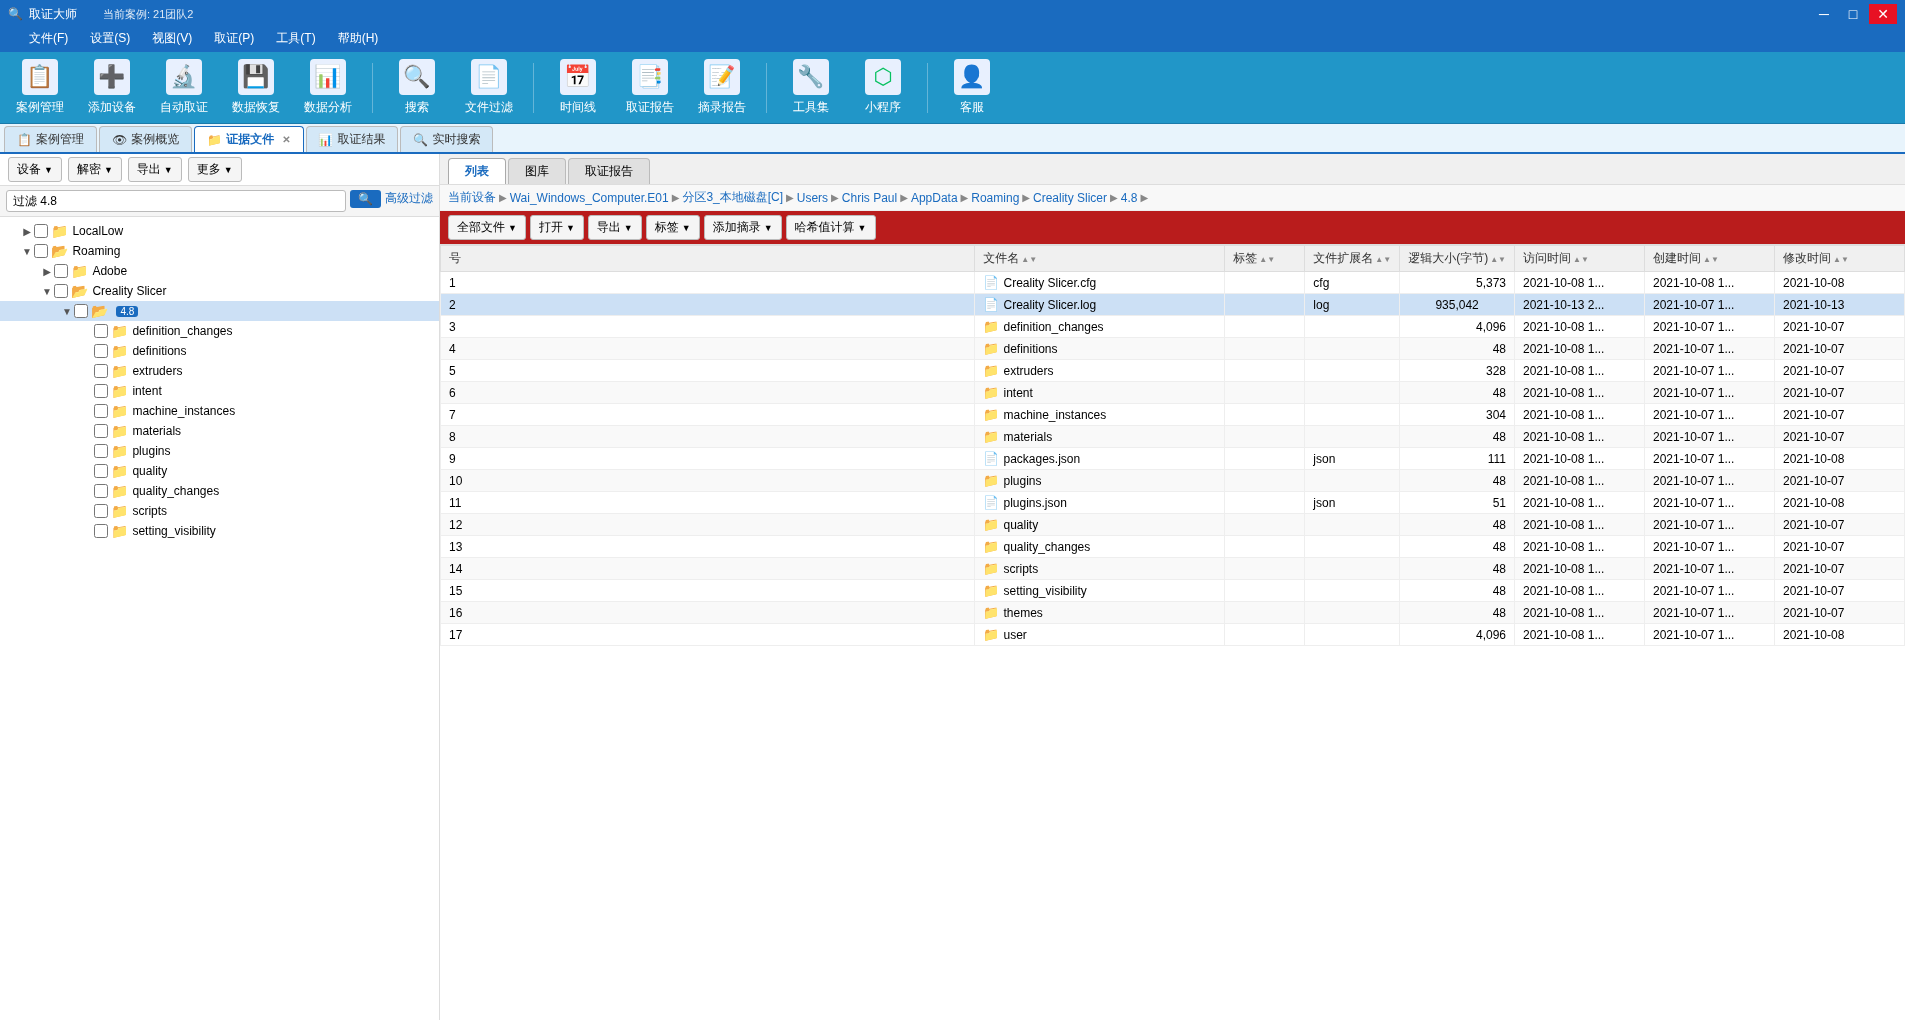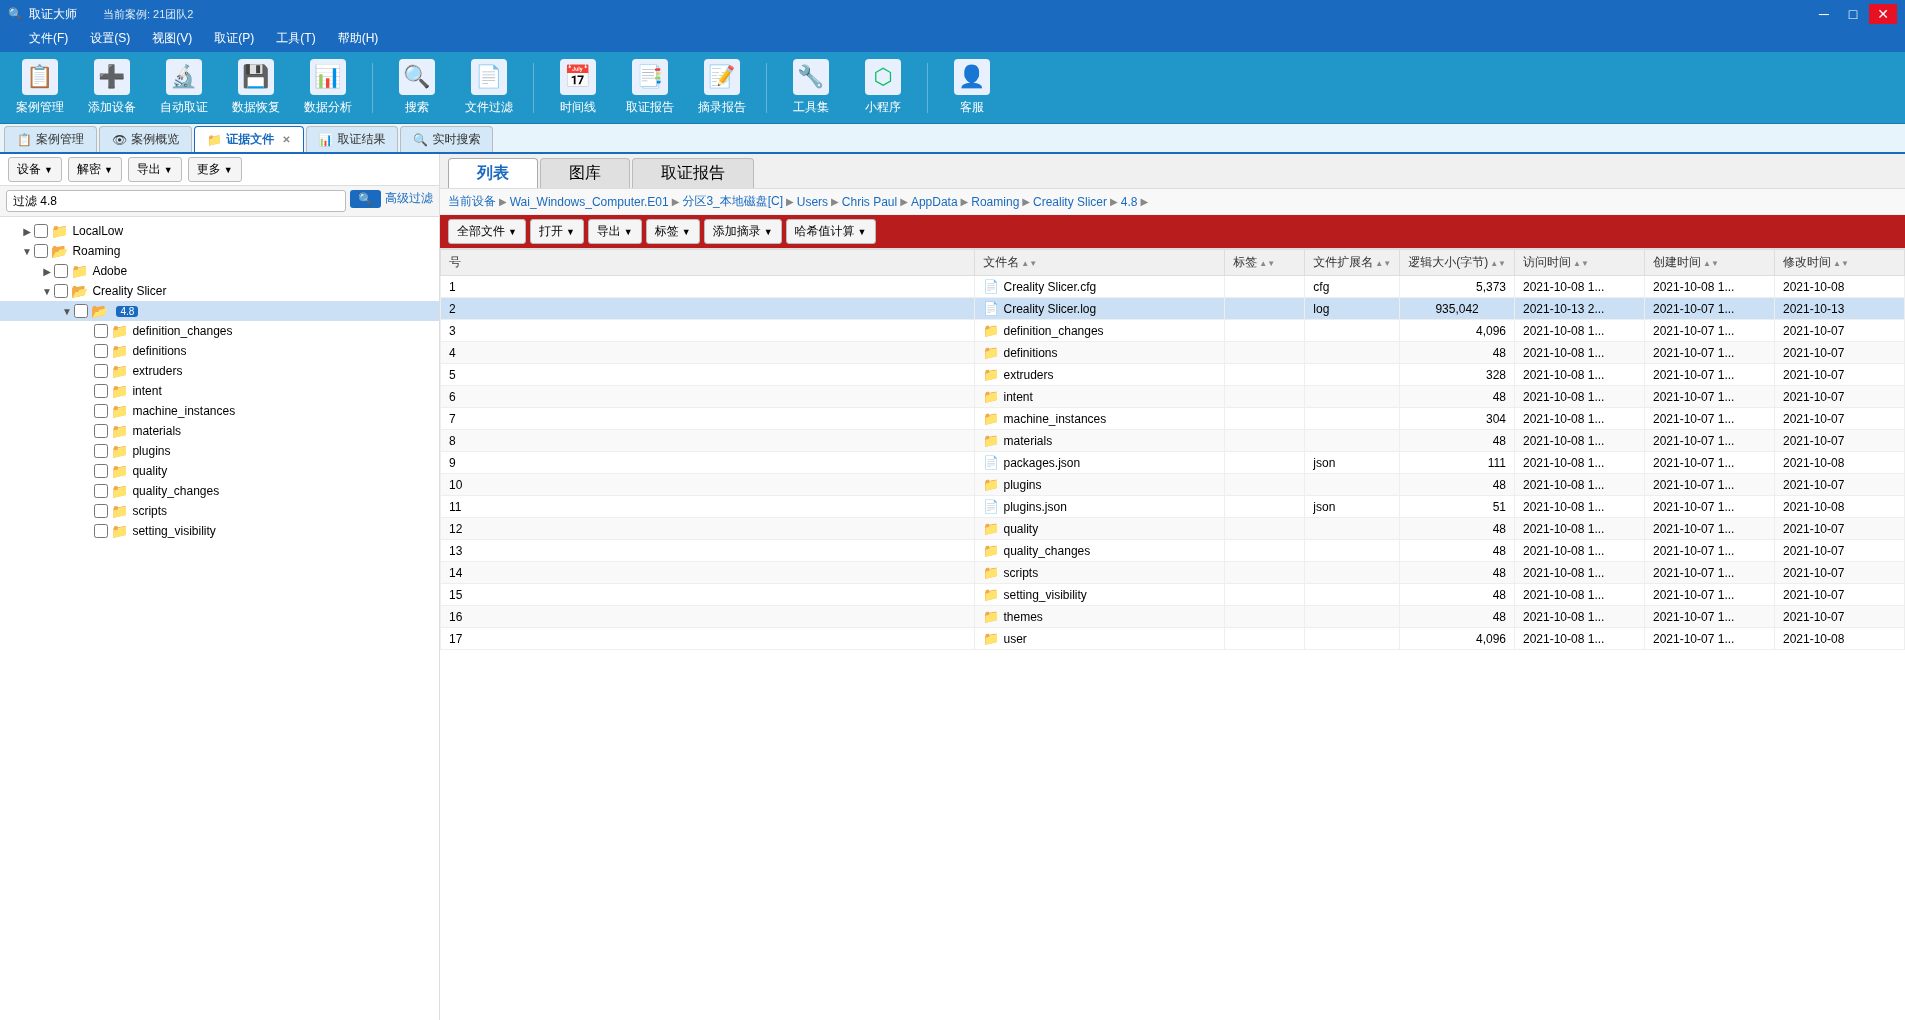--- a/index.html
+++ b/index.html
@@ -205,28 +205,28 @@
     }
 
     
     #view-tabs {
       display: flex;
       background: #f0f0f0;
       border-bottom: 1px solid #ddd;
       padding: 4px 8px 0;
     }
     .view-tab {
-      padding: 4px 28px;
+      padding: 4px 16px;
       cursor: pointer;
       border: 1px solid #bbb;
       border-bottom: none;
       border-radius: 4px 4px 0 0;
       background: #e0e0e0;
       margin-right: 2px;
-      font-size: 16px;
+      font-size: 12px;
     }
     .view-tab.active {
       background: white;
       color: #1a6bbf;
       border-color: #aaa;
       font-weight: bold;
     }
 
     
     #breadcrumb {

